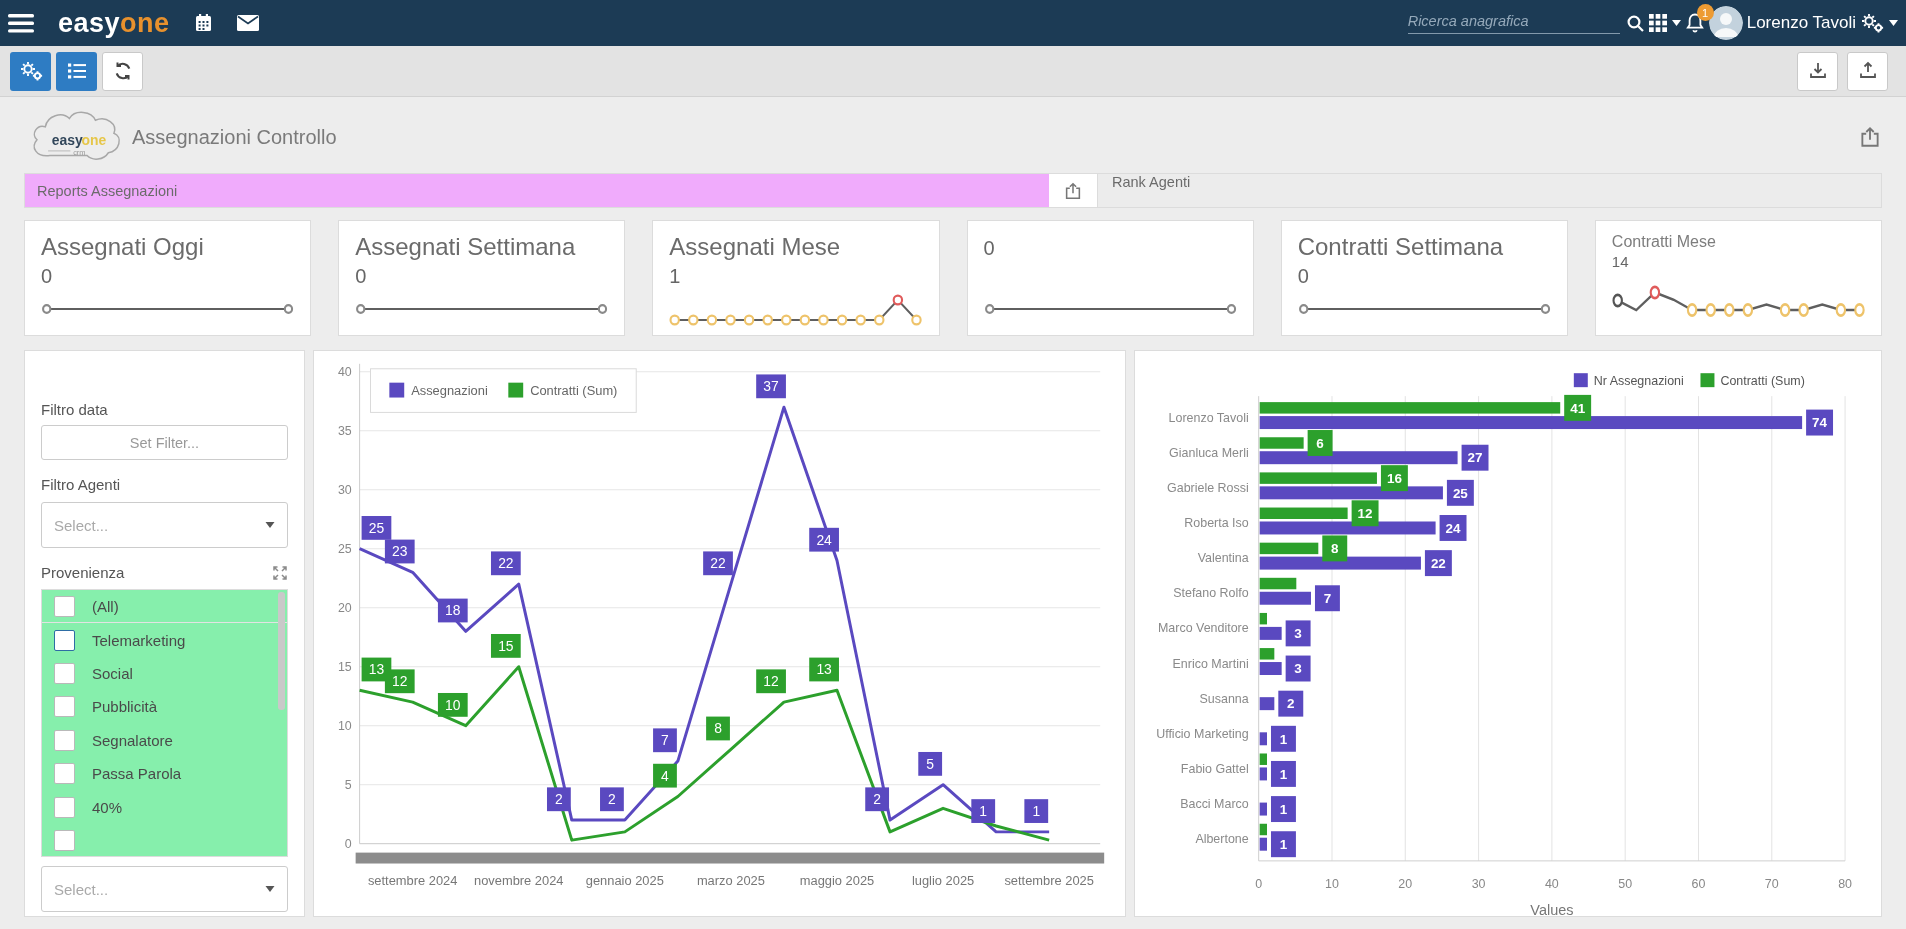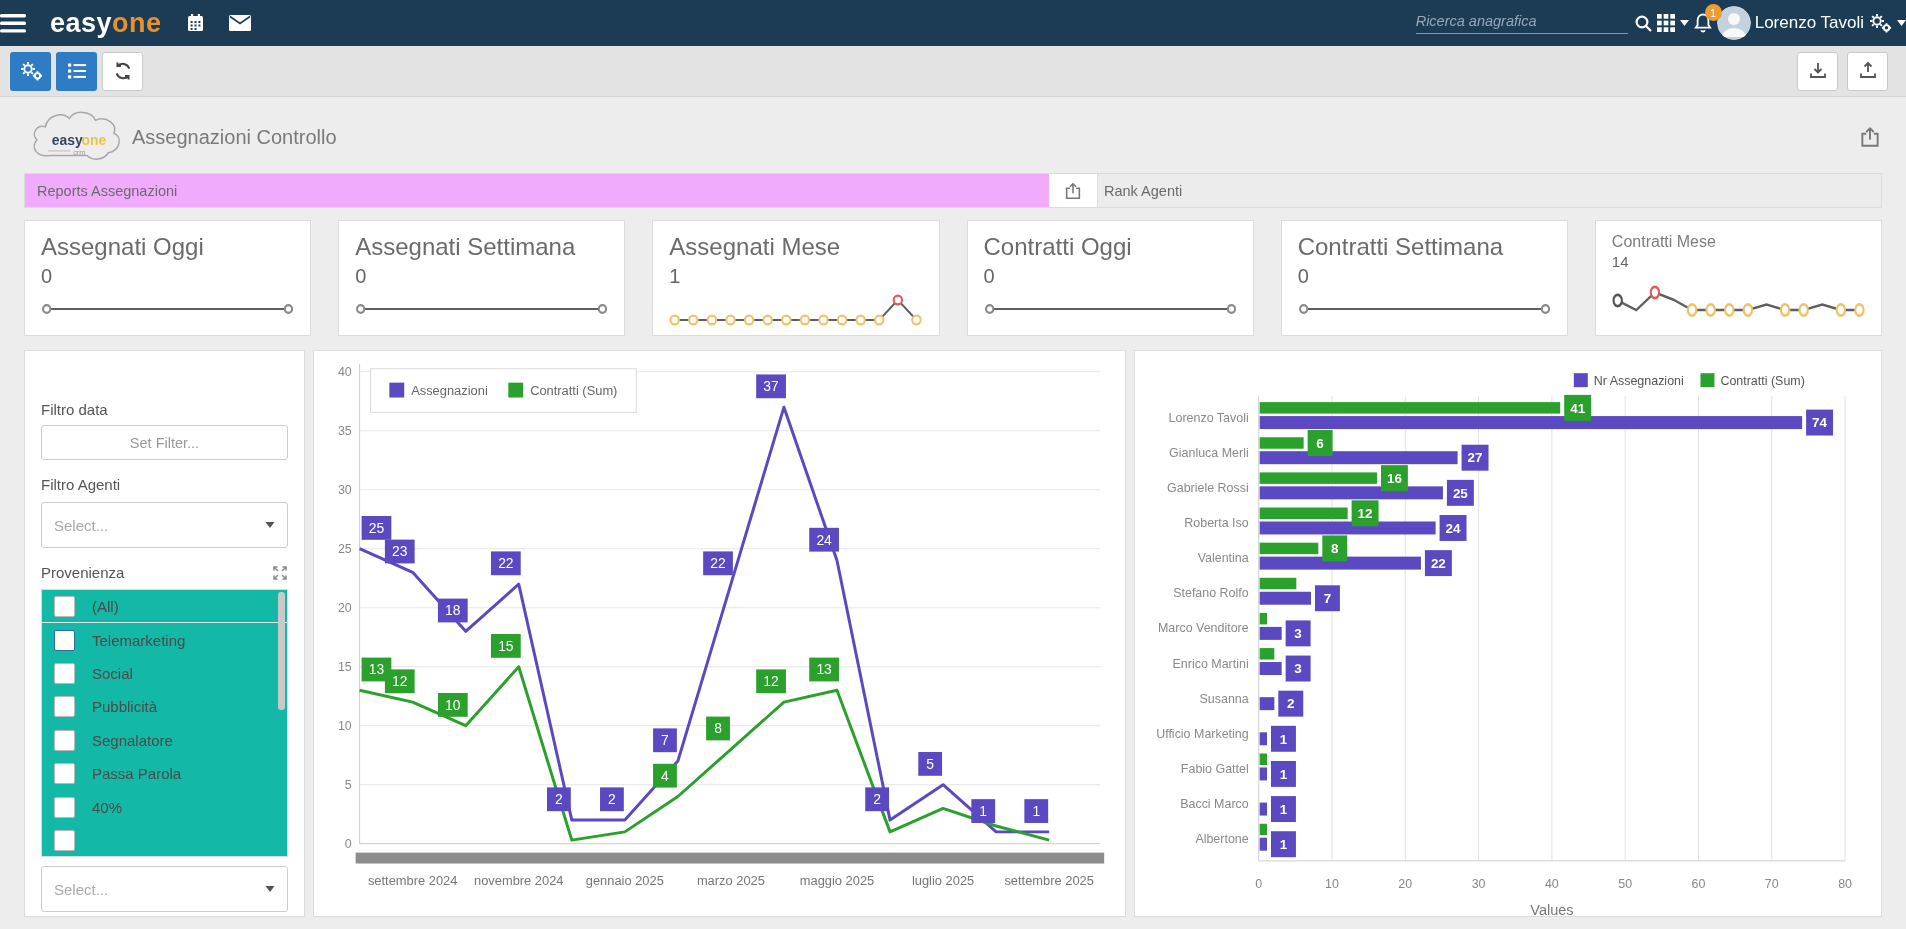--- a/index.html
+++ b/index.html
@@ -1,19 +1,19 @@
 <!DOCTYPE html>
 <html><head>
 <meta charset="utf-8">
 <style>
   *{box-sizing:border-box;margin:0;padding:0;}
   html,body{width:1906px;height:929px;}
   body{background:#ededed;font-family:"Liberation Sans","DejaVu Sans",sans-serif;overflow:hidden;}
   
-  .navbar{height:46px;background:#1c3b55;display:flex;align-items:center;padding:0 0;color:#fff;}
+  .navbar{height:46px;background:#1c3b55;display:flex;align-items:center;padding:0 8px;color:#fff;}
   .nav-left{display:flex;align-items:center;gap:24px;}
   .nav-icon{display:flex;align-items:center;cursor:pointer;}
   .brand{font-size:27px;font-weight:bold;letter-spacing:.5px;cursor:pointer;line-height:1;}
   .brand-one{color:#e8912d;}
   .nav-right{margin-left:auto;display:flex;align-items:center;gap:4px;}
   .search{width:212px;border-bottom:1px solid #8299ab;padding-bottom:3px;margin-right:2px;}
   .search input{width:100%;background:transparent;border:none;outline:none;color:#dfe7ee;font-style:italic;font-size:14.5px;font-family:inherit;}
   .search input::placeholder{color:#95a9ba;}
   .with-caret{gap:5px;}
   .bell{position:relative;}
@@ -28,40 +28,40 @@
   .toolbar-right{margin-left:auto;display:flex;gap:9px;padding-right:8px;}
   
   .content{padding:0 24px;}
   .page-header{display:flex;align-items:center;margin-top:8px;height:64px;}
   .header-logo{width:102px;height:60px;flex:none;}
   .page-title{font-size:20px;color:#7a7a7a;margin-left:6px;}
   .header-share{margin-left:auto;cursor:pointer;display:flex;}
   .tabstrip{display:flex;align-items:stretch;height:35px;background:#fff;border:1px solid #dcdcdc;margin-top:4px;}
   .tab-active{flex:1;display:flex;align-items:center;padding-left:12px;font-size:14.5px;color:#6b6b6b;background:#f0abfc;cursor:pointer;}
   .tab-share{width:48px;display:flex;align-items:center;justify-content:center;cursor:pointer;}
-  .tab-inactive{width:784px;background:#ececec;border-left:1px solid #dcdcdc;display:flex;align-items:center;padding-left:6px;font-size:14.5px;color:#6b6b6b;cursor:pointer;}
+  .tab-inactive{width:784px;background:#ececec;border-left:1px solid #dcdcdc;display:flex;padding-left:14px;font-size:14.5px;color:#6b6b6b;cursor:pointer;}
   
   .kpi-row{display:flex;gap:27px;margin-top:12px;}
   .kpi-card{flex:1;background:#fff;border:1px solid #dcdcdc;height:116px;padding:12px 16px 8px;display:flex;flex-direction:column;}
   .kpi-title{font-size:24px;color:#6b6b6b;font-weight:400;white-space:nowrap;}
   .kpi-value{font-size:20px;color:#666;margin-top:4px;}
   .kpi-card.small .kpi-title{font-size:16px;color:#7d7d7d;}
   .kpi-card.small .kpi-value{font-size:15px;margin-top:2px;}
   .kpi-spark{margin-top:auto;width:100%;height:36px;display:block;}
   .kpi-card.small .kpi-spark{height:46px;}
   
   .panels{display:flex;gap:8px;margin-top:14px;height:567px;}
   .panel{background:#fff;border:1px solid #dcdcdc;}
   .sidebar{width:281px;background:#fff;border:1px solid #dcdcdc;padding:14px 16px;}
   .flabel{font-size:15px;color:#555;display:flex;align-items:center;margin-top:36px;}
   .set-filter{width:100%;height:35px;border:1px solid #ccc;border-radius:3px;background:#fff;color:#999;font-size:14.5px;margin-top:7px;font-family:inherit;cursor:pointer;}
   .mt16{margin-top:16px;}
   .select-box{width:100%;height:46px;border:1px solid #ccc;border-radius:3px;margin-top:9px;display:flex;align-items:center;justify-content:space-between;padding:0 12px;color:#a9a9a9;font-size:15px;cursor:pointer;background:#fff;gap:36px;}
   .prov-head{justify-content:space-between;}
-  .prov-list{border:1px solid #dcdcdc;margin-top:8px;height:268px;position:relative;overflow:hidden;background:#14b8a6;}
+  .prov-list{border:1px solid #dcdcdc;margin-top:8px;height:268px;position:relative;overflow:hidden;background:#86efac;}
   .prov-item{display:flex;align-items:center;height:33.4px;padding-left:12px;cursor:pointer;}
   .prov-item.sep{border-bottom:1px solid #e3e3e3;}
   .cb{width:21px;height:21px;border:1px solid #b9b9b9;border-radius:2px;background:#fff;flex:none;}
   .cb.focused{border-color:#2e6da4;}
   .prov-label{margin-left:17px;font-size:15px;color:#4a4a4a;}
   .prov-scroll{position:absolute;top:2px;right:2px;width:7px;height:118px;background:#c9c9c9;border-radius:3px;cursor:pointer;}
   .line-panel{flex:1;}
   .bar-panel{width:748px;}
   .panel svg{display:block;width:100%;height:100%;}
 </style>
@@ -270,21 +270,20 @@
           <circle cx="142.76923076923077" cy="29" r="4.4" fill="#fff" stroke="#eec36a" stroke-width="2.2"></circle>
           <circle cx="162.30769230769232" cy="29" r="4.4" fill="#fff" stroke="#eec36a" stroke-width="2.2"></circle>
           <circle cx="181.84615384615384" cy="29" r="4.4" fill="#fff" stroke="#eec36a" stroke-width="2.2"></circle>
           <circle cx="201.3846153846154" cy="29" r="4.4" fill="#fff" stroke="#eec36a" stroke-width="2.2"></circle>
           <circle cx="220.92307692307693" cy="29" r="4.4" fill="#fff" stroke="#eec36a" stroke-width="2.2"></circle>
           <circle cx="240.46153846153845" cy="9" r="4.4" fill="#fff" stroke="#e05b5b" stroke-width="2.2"></circle>
           <circle cx="260" cy="29" r="4.4" fill="#fff" stroke="#eec36a" stroke-width="2.2"></circle>
         </svg>
       </div>
       <div class="kpi-card">
-        <div class="kpi-title">Contratti Oggi</div>
         <div class="kpi-value">0</div>
         <svg class="kpi-spark" viewBox="0 0 266 36" preserveAspectRatio="none">
           <polyline points="6,18 260,18" fill="none" stroke="#5f5f5f" stroke-width="2"></polyline>
           <circle cx="6" cy="18" r="3.8" fill="#fff" stroke="#8a8a8a" stroke-width="2.2"></circle>
           <circle cx="260" cy="18" r="3.8" fill="#fff" stroke="#8a8a8a" stroke-width="2.2"></circle>
         </svg>
       </div>
       <div class="kpi-card">
         <div class="kpi-title">Contratti Settimana</div>
         <div class="kpi-value">0</div>

